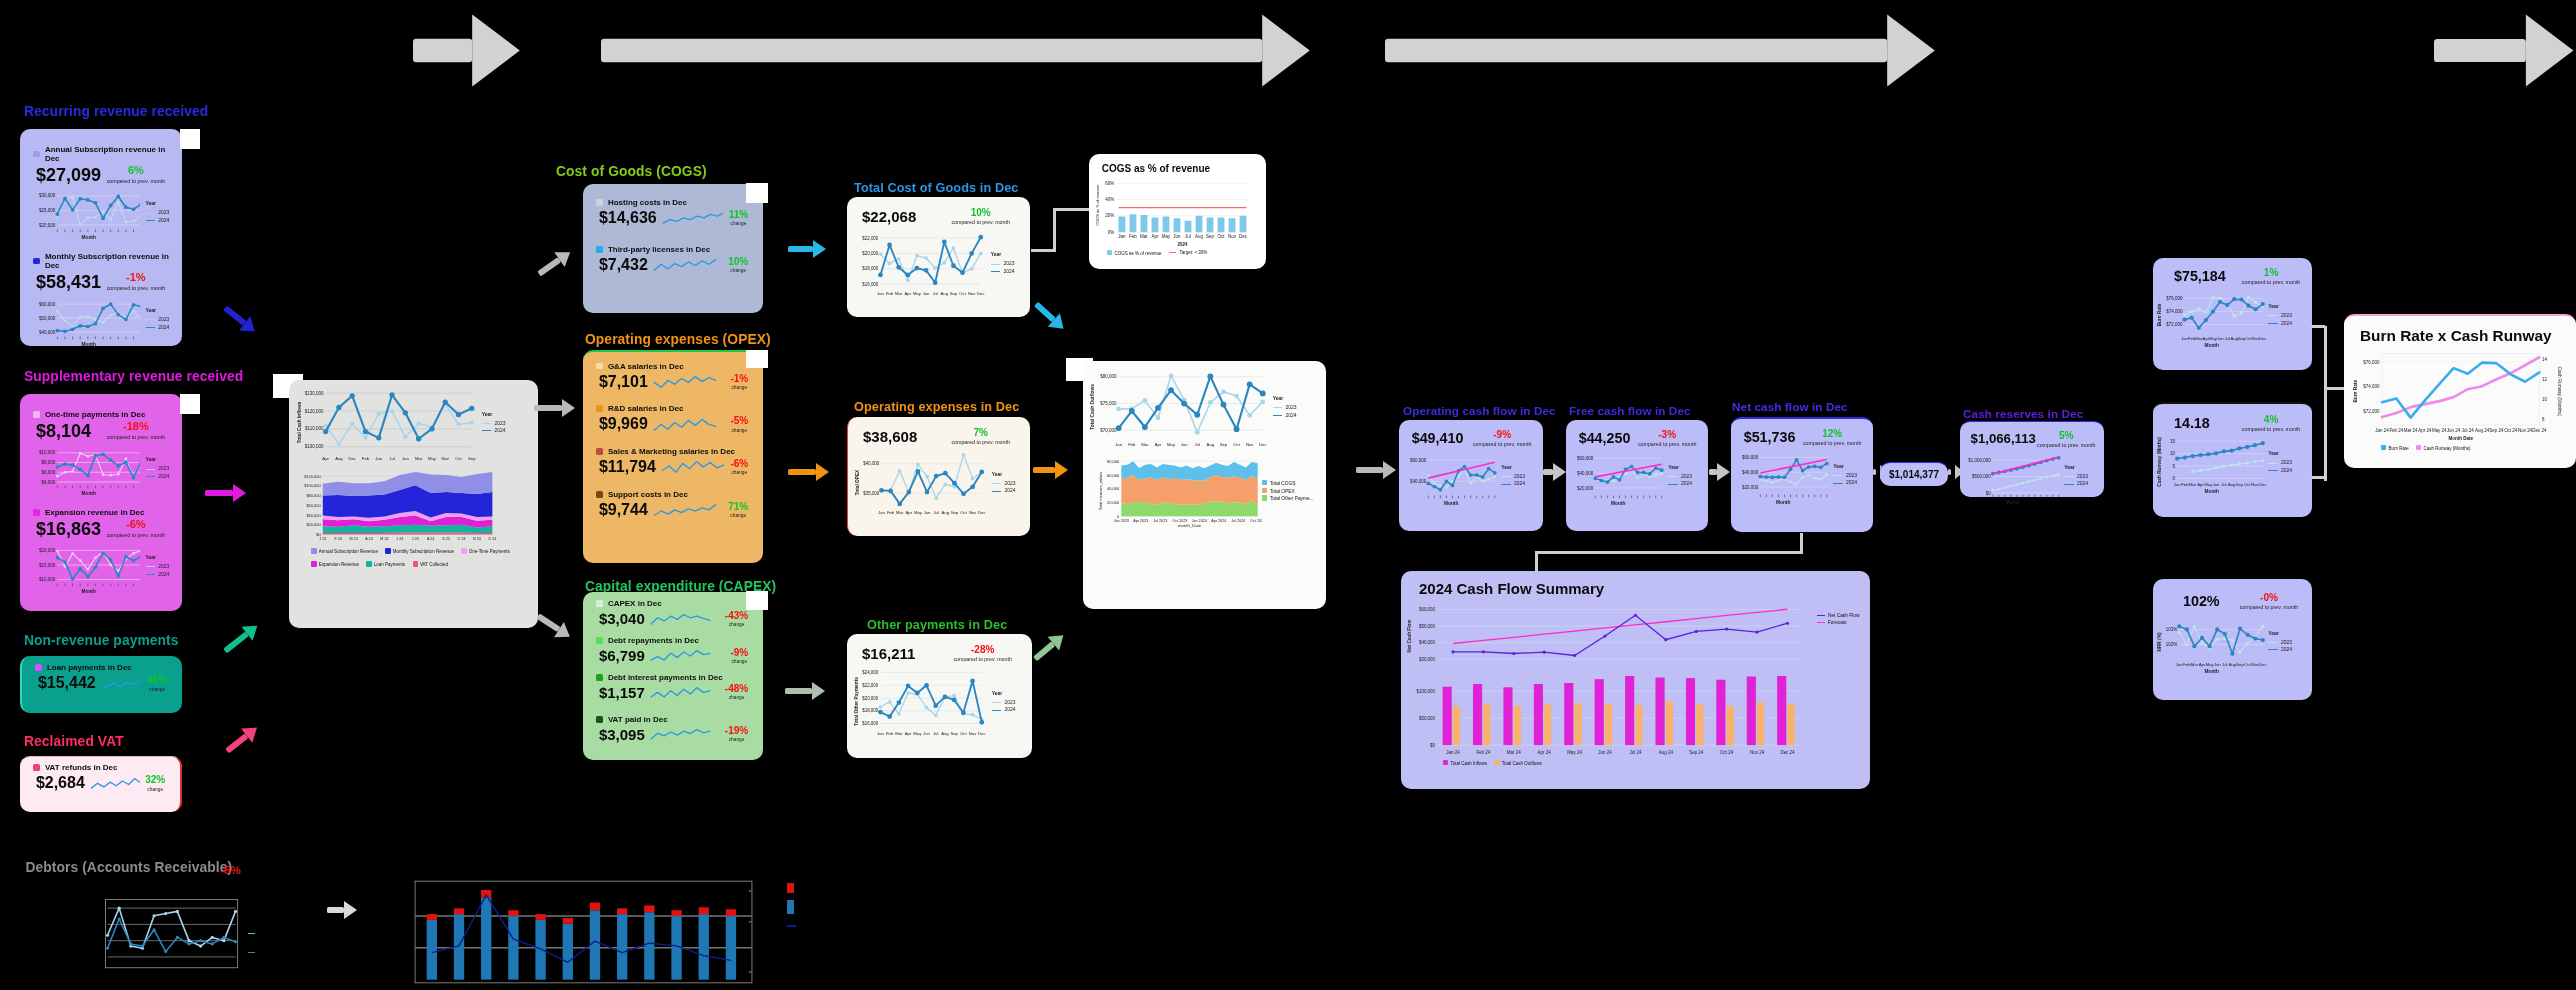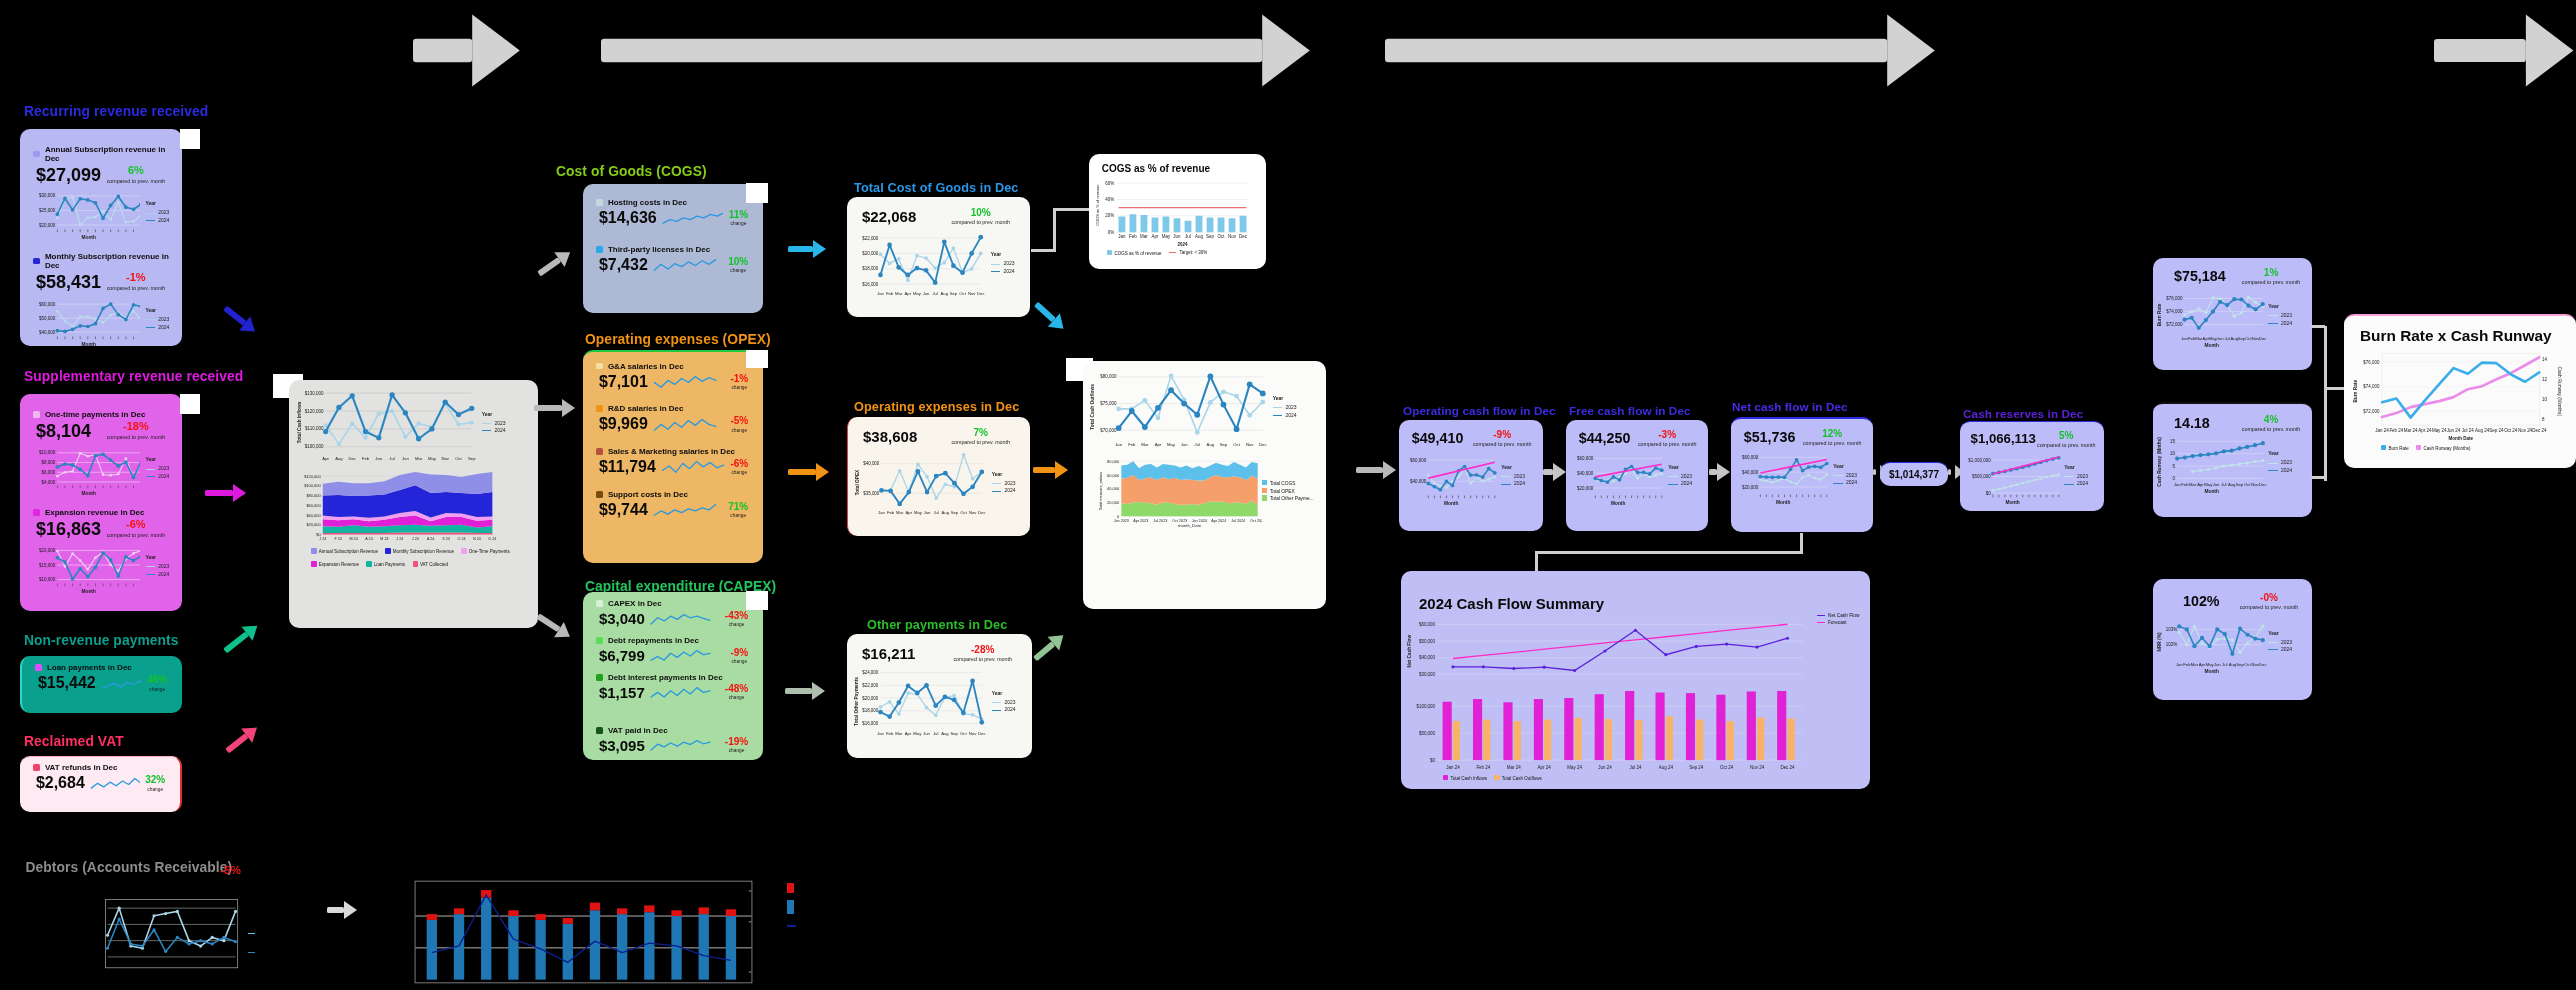--- a/index.html
+++ b/index.html
@@ -637,21 +637,21 @@
           <span class="mlabel">Debt interest payments in Dec</span>
         </div>
       <div class="sline">
           <span class="value v28">$1,157</span>
         <svg width="61" height="12.7" viewBox="0 0 116 24">
             <polyline points="2,21 14.444444444444445,12.000000000000007 26.88888888888889,21 39.333333333333336,9.000000000000004 51.77777777777778,17.999999999999996 64.22222222222223,6.000000000000002 76.66666666666667,14.999999999999996 89.11111111111111,3 101.55555555555556,12.000000000000007 114,9.000000000000004" fill="none" stroke="#2a9ae0" stroke-width="2.5" stroke-linejoin="round" stroke-linecap="round"></polyline>
           </svg>
         <span class="pgrp2"><span class="pct s down">-48%</span><div class="change">change</div></span>
         </div>
     </div>
-    <div class="srow" style="margin-top:25px">
+    <div class="srow" style="margin-top:14px">
       <div class="mhead">
           <span class="swatch" style="background: rgb(20, 86, 26);"></span>
           <span class="mlabel">VAT paid in Dec</span>
         </div>
       <div class="sline">
           <span class="value v28">$3,095</span>
         <svg width="61" height="12.7" viewBox="0 0 116 24">
             <polyline points="2,21 14.444444444444445,9.750000000000002 26.88888888888889,15.000000000000002 39.333333333333336,7.500000000000002 51.77777777777778,13.5 64.22222222222223,6.000000000000002 76.66666666666667,10.499999999999998 89.11111111111111,3 101.55555555555556,9.000000000000004 114,6.000000000000002" fill="none" stroke="#2a9ae0" stroke-width="2.5" stroke-linejoin="round" stroke-linecap="round"></polyline>
           </svg>
         <span class="pgrp2"><span class="pct s down">-19%</span><div class="change">change</div></span>
@@ -1223,21 +1223,21 @@
   <div class="card" style="left:1880px;top:462px;width:68px;height:24px;background:#bcbcf8;border-top:1.6px solid #2a2ae0;display:flex;align-items:center;justify-content:center">
     <span class="value" style="font-size:10px">$1,014,377</span>
   </div>
 
   <div class="arrow" style="left:1948px;top:464px;width:16px;color:#c5c5c5;height:16px">
       <i class="tail"></i>
       <i class="head" style="margin-top:-7.4px;border-top-width:7.4px;border-bottom-width:7.4px;border-left-width:9.5px"></i>
     </div>
 
   <div class="sec-title" style="left:1963px;top:407px;color:#5b21d9;font-size:11.7px">Cash reserves in Dec</div>
-  <div class="card" style="left:1960px;top:421px;width:144px;height:90px;background:#bcbcf8;border-top:1.6px solid #2a2ae0">
+  <div class="card" style="left:1960px;top:421px;width:144px;height:76px;background:#bcbcf8;border-top:1.6px solid #2a2ae0">
     <div class="stat-head" style="padding:8.5px 7.4px 0 10.6px">
       <span class="value v25">$1,066,113</span>
       <span class="pgrp" style="margin-right:1.1px"><span class="pct s up">5%</span><div class="compared">compared to prev. month</div></span>
     </div>
     <div class="chart-row" style="padding-left:2.1px;margin-top:3.2px">
       <svg width="101" height="49" viewBox="0 0 190 92">
           <line x1="58" y1="16.93103448275862" x2="182" y2="16.93103448275862" stroke="#d8d8f8" stroke-width="1.3"></line>
           <text x="54" y="19.93103448275862" fill="#1c1c1c" font-size="8.5" text-anchor="end">$1,000,000</text>
           <line x1="58" y1="47.96551724137931" x2="182" y2="47.96551724137931" stroke="#d8d8f8" stroke-width="1.3"></line>
           <text x="54" y="50.96551724137931" fill="#1c1c1c" font-size="8.5" text-anchor="end">$500,000</text>
@@ -1290,21 +1290,21 @@
         </div>
     </div>
     <div class="xlab" style="width:101px;margin-left:2.1px">Month</div>
   </div>
 
   <div class="conn" style="left:1800px;top:533px;width:3.2px;height:20px"></div>
   <div class="conn" style="left:1535px;top:551px;width:268px;height:3.2px"></div>
   <div class="conn" style="left:1535px;top:551px;width:3.2px;height:21px"></div>
 
   <div class="card" style="left:1401px;top:571px;width:469px;height:218px;background:#bfbff6">
-    <div class="bigtitle" style="font-size:15px;padding:24px 0 0 18px">2024 Cash Flow Summary</div>
+    <div class="bigtitle" style="font-size:15px;padding:9px 0 0 18px">2024 Cash Flow Summary</div>
     <svg style="margin:2.1px 0 0 5.3px" width="402" height="159" viewBox="0 0 760 300">
         <line x1="60" y1="19.42857142857143" x2="750" y2="19.42857142857143" stroke="#d6d6f2" stroke-width="1.2"></line>
         <text x="55" y="22.42857142857143" fill="#1c1c1c" font-size="8.5" text-anchor="end">$60,000</text>
         <line x1="60" y1="50.85714285714286" x2="750" y2="50.85714285714286" stroke="#d6d6f2" stroke-width="1.2"></line>
         <text x="55" y="53.85714285714286" fill="#1c1c1c" font-size="8.5" text-anchor="end">$50,000</text>
         <line x1="60" y1="82.28571428571429" x2="750" y2="82.28571428571429" stroke="#d6d6f2" stroke-width="1.2"></line>
         <text x="55" y="85.28571428571429" fill="#1c1c1c" font-size="8.5" text-anchor="end">$40,000</text>
         <line x1="60" y1="113.71428571428571" x2="750" y2="113.71428571428571" stroke="#d6d6f2" stroke-width="1.2"></line>
         <text x="55" y="116.71428571428571" fill="#1c1c1c" font-size="8.5" text-anchor="end">$30,000</text>
         <line x1="60" y1="173.77777777777777" x2="750" y2="173.77777777777777" stroke="#d6d6f2" stroke-width="1.2"></line>

